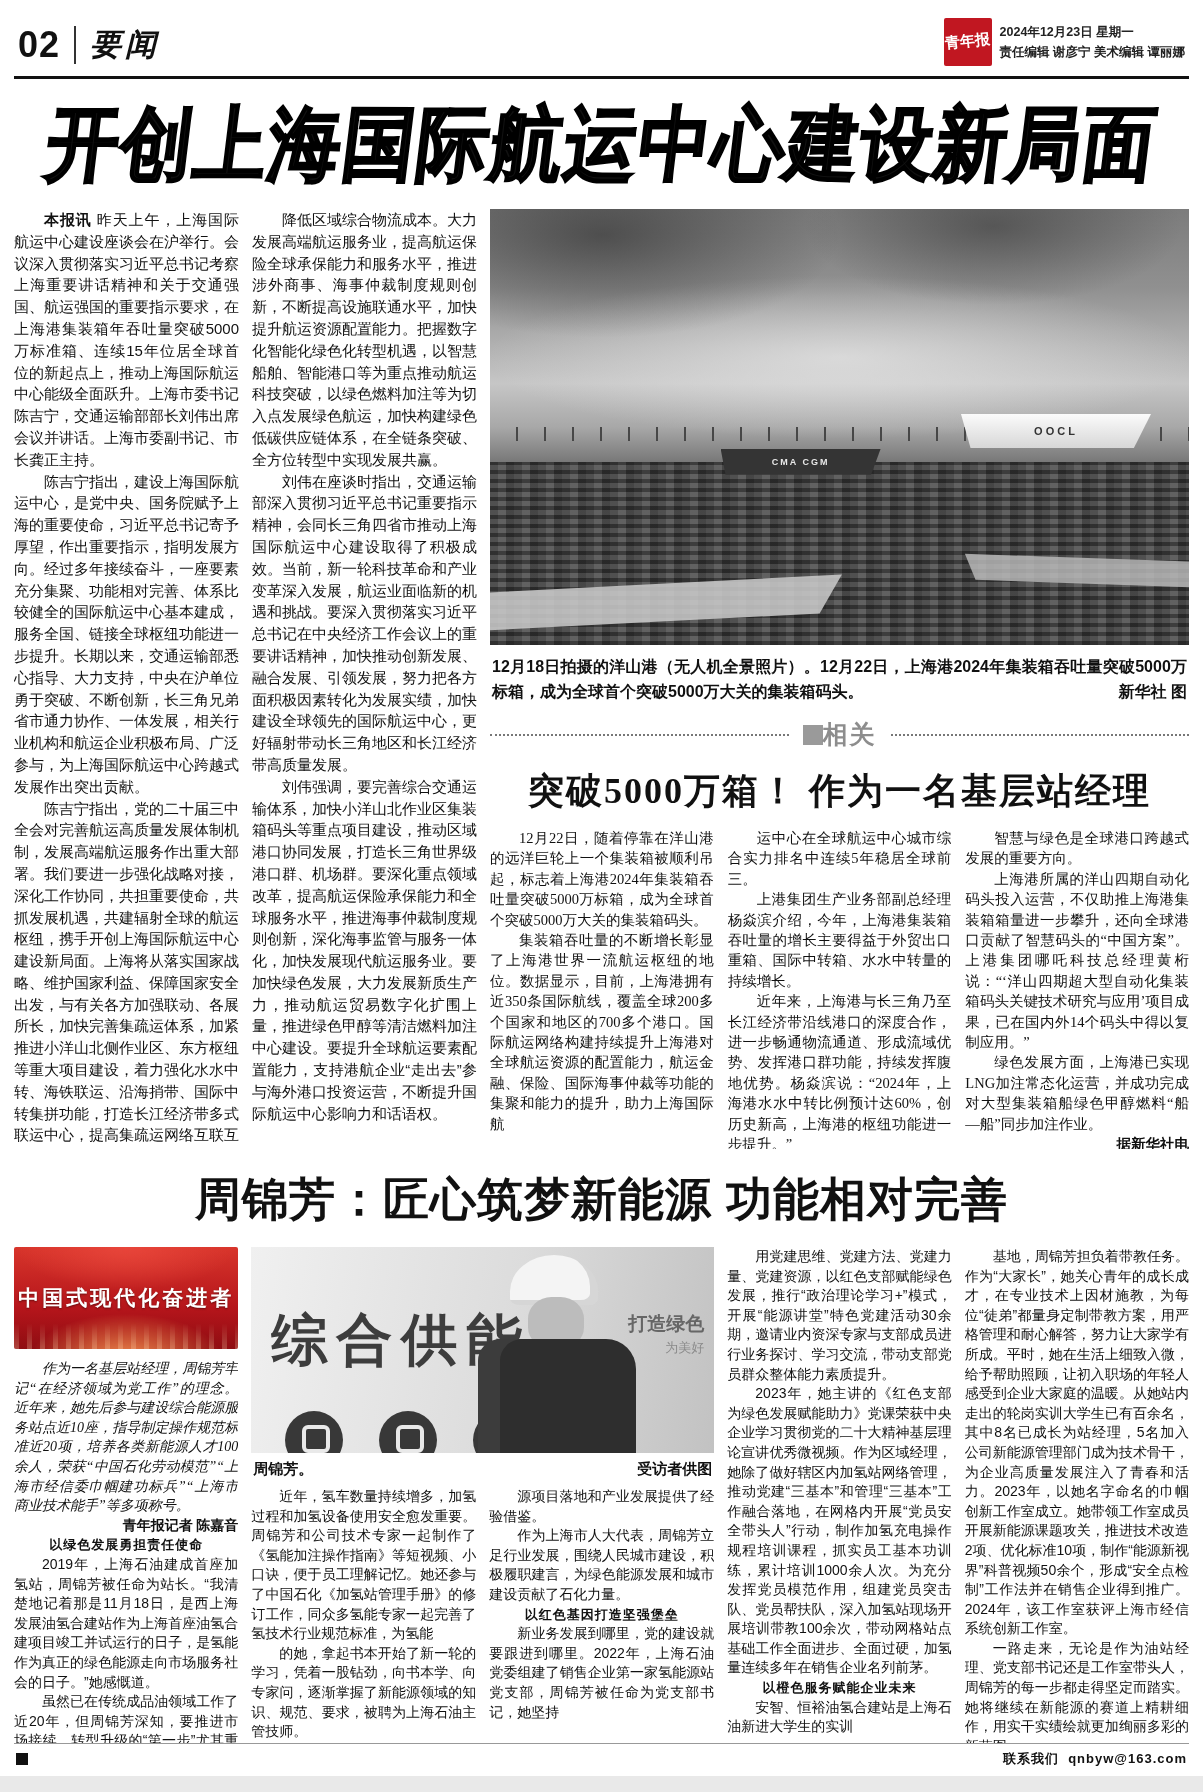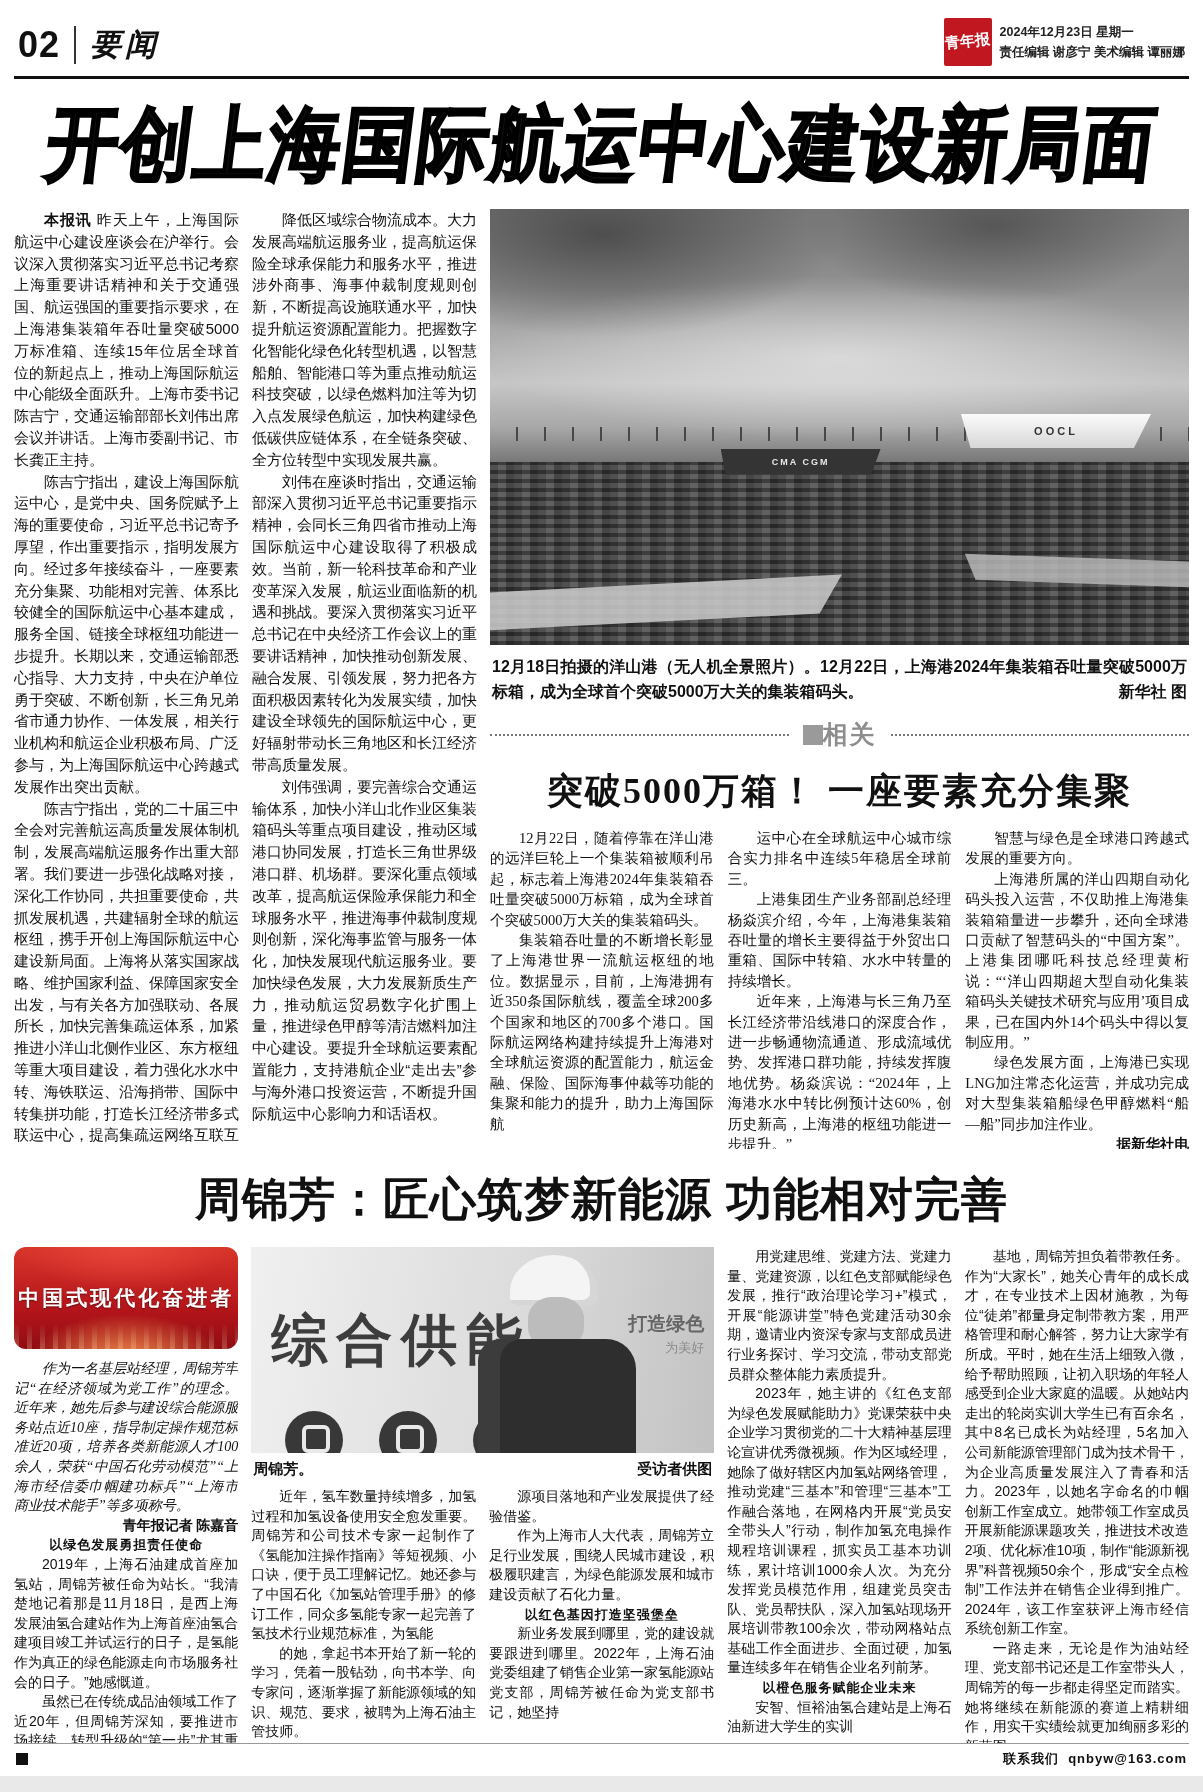--- a/index.html
+++ b/index.html
@@ -66,21 +66,21 @@
   .rel-col p{margin:0;text-indent:2em;}
   .rel-credit{font-family:"Liberation Sans",sans-serif;font-weight:bold;text-align:right;text-indent:0 !important;}
   
   .feat-hl{text-align:center;font-size:46px;font-weight:900;letter-spacing:1px;margin:20px 0 0;}
   .feat-cols{display:flex;gap:13px;margin-top:16px;height:542px;overflow:hidden;}
   .f-col{flex:1;min-width:0;font-size:14px;line-height:19.6px;text-align:justify;overflow:hidden;}
   .f-col p{margin:0;text-indent:2em;}
   .kai{font-family:"Liberation Serif",serif;font-style:italic;}
   .byline{text-align:right;font-weight:bold;font-family:"Liberation Serif",serif;margin:6px 6px 8px 0;text-indent:0 !important;}
   .subhead{font-weight:900;font-size:13px;letter-spacing:1px;margin:10px 0 6px;text-indent:0 !important;text-align:center;}
-  .banner{position:relative;height:102px;margin-bottom:10px;border-radius:12px;overflow:hidden;
+  .banner{position:relative;height:102px;margin-bottom:10px;border-radius:2px;overflow:hidden;
       background:radial-gradient(ellipse 80% 90% at 50% 115%, #ff9b55 0%, rgba(255,155,85,0) 55%),
                  radial-gradient(ellipse 70% 60% at 50% 0%, #e8453a, transparent 70%),
                  linear-gradient(180deg,#d8352b 0%,#b5151b 60%,#8f0d12 100%);
       display:flex;align-items:center;justify-content:center;}
   .banner:after{content:"";position:absolute;left:0;right:0;bottom:0;height:26px;
       background:repeating-linear-gradient(90deg,rgba(255,220,180,.28) 0 5px,transparent 5px 13px);
       -webkit-mask-image:linear-gradient(180deg,transparent,black);mask-image:linear-gradient(180deg,transparent,black);}
   .banner-text{color:#fff;font-size:21px;font-weight:900;letter-spacing:3px;text-shadow:0 1px 2px rgba(0,0,0,.45);z-index:1;}
   .f-mid{flex:none;width:463px;display:flex;flex-direction:column;}
   .person-photo{position:relative;height:206px;overflow:hidden;
@@ -161,21 +161,21 @@
 
       <div class="rel-rule">
         <span class="dotted"></span>
         <span class="rel-tag">
           <span class="rel-sq"></span>
           <span>相关</span>
         </span>
         <span class="dotted"></span>
       </div>
 
-      <div class="rel-hl">突破5000万箱！ 一座要素充分集聚</div>
+      <div class="rel-hl">突破5000万箱！ 作为一名基层站经理</div>
 
       <div class="rel-cols">
         <div class="rel-col">
           <p>12月22日，随着停靠在洋山港的远洋巨轮上一个集装箱被顺利吊起，标志着上海港2024年集装箱吞吐量突破5000万标箱，成为全球首个突破5000万大关的集装箱码头。</p>
           <p>集装箱吞吐量的不断增长彰显了上海港世界一流航运枢纽的地位。数据显示，目前，上海港拥有近350条国际航线，覆盖全球200多个国家和地区的700多个港口。国际航运网络构建持续提升上海港对全球航运资源的配置能力，航运金融、保险、国际海事仲裁等功能的集聚和能力的提升，助力上海国际航</p>
         </div>
         <div class="rel-col">
           <p>运中心在全球航运中心城市综合实力排名中连续5年稳居全球前三。</p>
           <p>上港集团生产业务部副总经理杨焱滨介绍，今年，上海港集装箱吞吐量的增长主要得益于外贸出口重箱、国际中转箱、水水中转量的持续增长。</p>
           <p>近年来，上海港与长三角乃至长江经济带沿线港口的深度合作，进一步畅通物流通道、形成流域优势、发挥港口群功能，持续发挥腹地优势。杨焱滨说：“2024年，上海港水水中转比例预计达60%，创历史新高，上海港的枢纽功能进一步提升。”</p>

